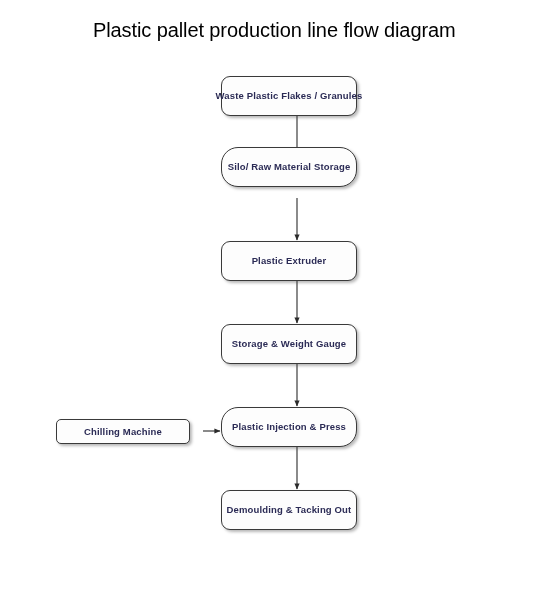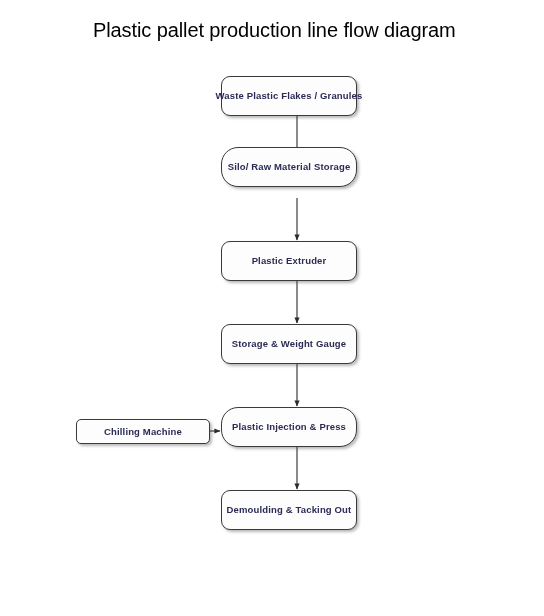--- a/index.html
+++ b/index.html
@@ -65,21 +65,21 @@
   }
   .node.n1 { top: 76px; }
   .node.n2 { top: 147px; border-radius: 17px; }
   .node.n3 { top: 241px; }
   .node.n4 { top: 324px; }
   .node.n5 { top: 407px; border-radius: 17px; }
   .node.n6 { top: 490px; }
 
   
   .node.side {
-    left: 76px;
+    left: 56px;
     top: 419px;
     width: 134px;
     height: 25px;
     border-radius: 5px;
   }
 </style>
 </head>
 <body>
 
 <div id="diagram-title">Plastic pallet production line flow diagram</div>

